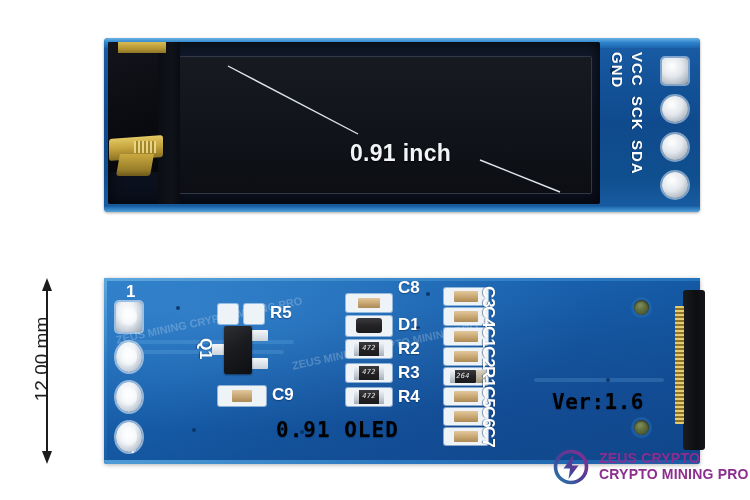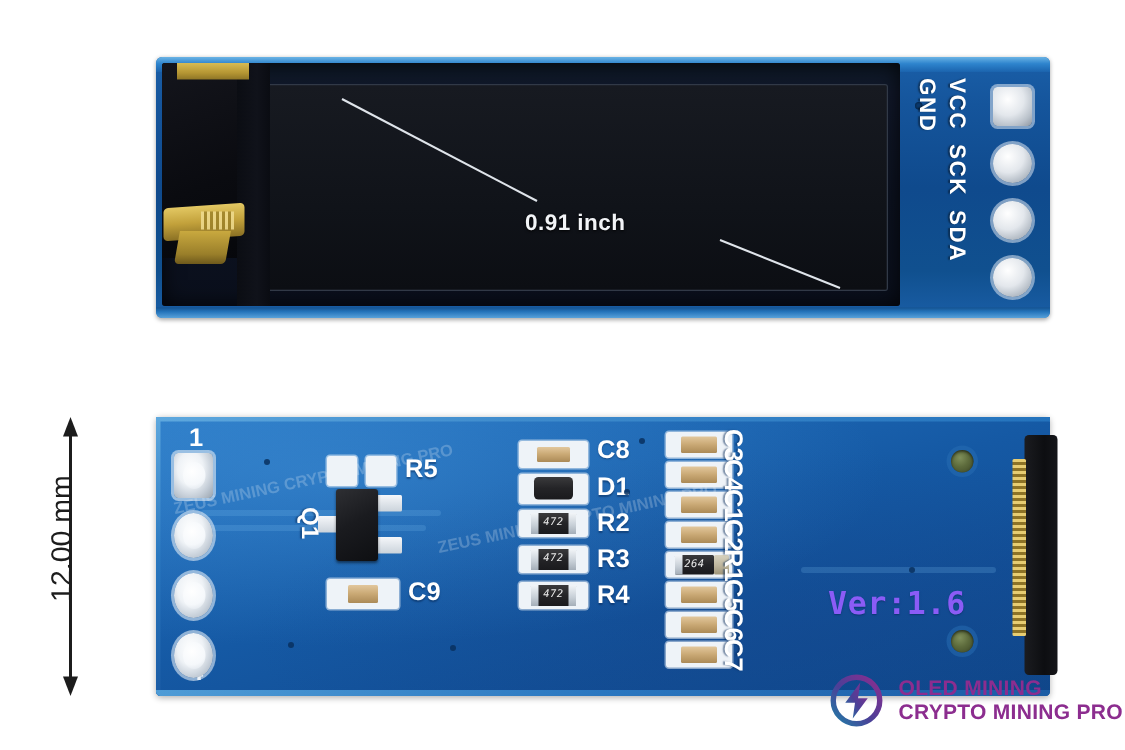--- a/index.html
+++ b/index.html
@@ -121,21 +121,21 @@
   
   .tb-leader {
     position: absolute;
     left: 0; top: 0; width: 100%; height: 100%;
     pointer-events: none;
   }
   .tb-label {
     position: absolute;
     left: 242px; top: 98px;
     color: #f2f4f7;
-    font-size: 15px;
+    font-size: 23px;
     font-weight: bold;
     letter-spacing: 0.3px;
     text-shadow: 0 1px 2px rgba(0,0,0,.9);
     white-space: nowrap;
   }
   
   .tb-pins {
     position: absolute;
     right: 0; top: 0;
     width: 100px; height: 100%;
@@ -258,21 +258,21 @@
   .bb-num {
     position: absolute;
     color: #ffffff;
     font-size: 17px;
     font-weight: bold;
     font-family: "Liberation Sans", sans-serif;
   }
   
   .silk {
     position: absolute;
-    color: #8b5cf6;
+    color: #000000;
     font-weight: bold;
     font-family: "DejaVu Sans Mono", monospace;
     text-shadow: 0 1px 1px rgba(5,40,85,0.55);
     white-space: nowrap;
   }
   .ref {
     position: absolute;
     color: #ffffff;
     font-size: 17px;
     font-weight: bold;
@@ -491,21 +491,21 @@
     <div class="tleg" style="left:146px; top:80px; width:18px; height:11px;"></div>
     <div class="transistor" style="left:120px; top:48px; width:28px; height:48px;"></div>
     <div class="ref vert" style="left:110px; top:60px; font-size:16px;">Q1</div>
 
     <div class="fp" style="left:114px; top:108px; width:48px; height:20px;"></div>
     <div class="chip cap" style="left:128px; top:112px; width:20px; height:12px;"></div>
     <div class="ref" style="left:168px; top:107px;">C9</div>
 
     <div class="fp" style="left:242px; top:16px; width:46px; height:18px;"></div>
     <div class="chip cap" style="left:254px; top:20px; width:22px; height:10px;"></div>
-    <div class="ref" style="left:294px; top:12px;">C8</div>
+    <div class="ref" style="left:294px; top:0;">C8</div>
 
     <div class="fp" style="left:242px; top:38px; width:46px; height:20px;"></div>
     <div class="chip res" style="left:252px; top:40px; width:26px; height:15px; border-radius:3px;"></div>
     <div class="ref" style="left:294px; top:37px;">D1</div>
 
     <div class="fp" style="left:242px; top:62px; width:46px; height:18px;"></div>
     <div class="chip res" style="left:250px; top:64px; width:30px; height:14px;">
       <span class="term" style="left:0;"></span>
         <span class="term" style="right:0;"></span>
       <span class="mark">472</span>
@@ -557,20 +557,21 @@
     <div class="ref vert" style="left:394px; top:108px;">C5</div>
 
     <div class="fp" style="left:340px; top:130px; width:44px; height:17px;"></div>
     <div class="chip cap" style="left:350px; top:133px; width:24px; height:11px;"></div>
     <div class="ref vert" style="left:394px; top:128px;">C6</div>
 
     <div class="fp" style="left:340px; top:150px; width:44px; height:17px;"></div>
     <div class="chip cap" style="left:350px; top:153px; width:24px; height:11px;"></div>
     <div class="ref vert" style="left:394px; top:148px;">C7</div>
 
+    <div class="silk" style="left:172px; top:140px; font-size:21px; letter-spacing:1px;">0.91  OLED</div>
 
     <div class="silk" style="left:448px; top:112px; font-size:21px; letter-spacing:.5px;">Ver:1.6</div>
 
     <div class="mhole" style="left:530px; top:22px;"></div>
     <div class="mhole" style="left:530px; top:142px;"></div>
     <div class="bb-via" style="left:72px; top:28px;"></div>
     <div class="bb-via" style="left:88px; top:150px;"></div>
     <div class="bb-via" style="left:196px; top:152px;"></div>
     <div class="bb-via" style="left:312px; top:48px;"></div>
     <div class="bb-via" style="left:322px; top:14px;"></div>
@@ -585,18 +586,18 @@
         <linearGradient id="zg" x1="0" y1="1" x2="1" y2="0">
           <stop offset="0%" stop-color="#1f7fa8"></stop>
           <stop offset="45%" stop-color="#4c3f97"></stop>
           <stop offset="100%" stop-color="#8c2d8f"></stop>
         </linearGradient>
       </defs>
       <circle cx="19" cy="19" r="15.5" fill="none" stroke="url(#zg)" stroke-width="3.6"></circle>
       <polygon points="21.5,7 11.5,20.5 18,20.5 16.5,31 26.5,17.5 20,17.5" fill="url(#zg)"></polygon>
     </svg>
     <div class="brand-text">
-      <div class="brand-l1">OLED MINING</div>
+      <div class="brand-l1">ZEUS CRYPTO</div>
       <div class="brand-l2">CRYPTO MINING PRO</div>
     </div>
   </div>
 
 </div>
 
 </body></html>

